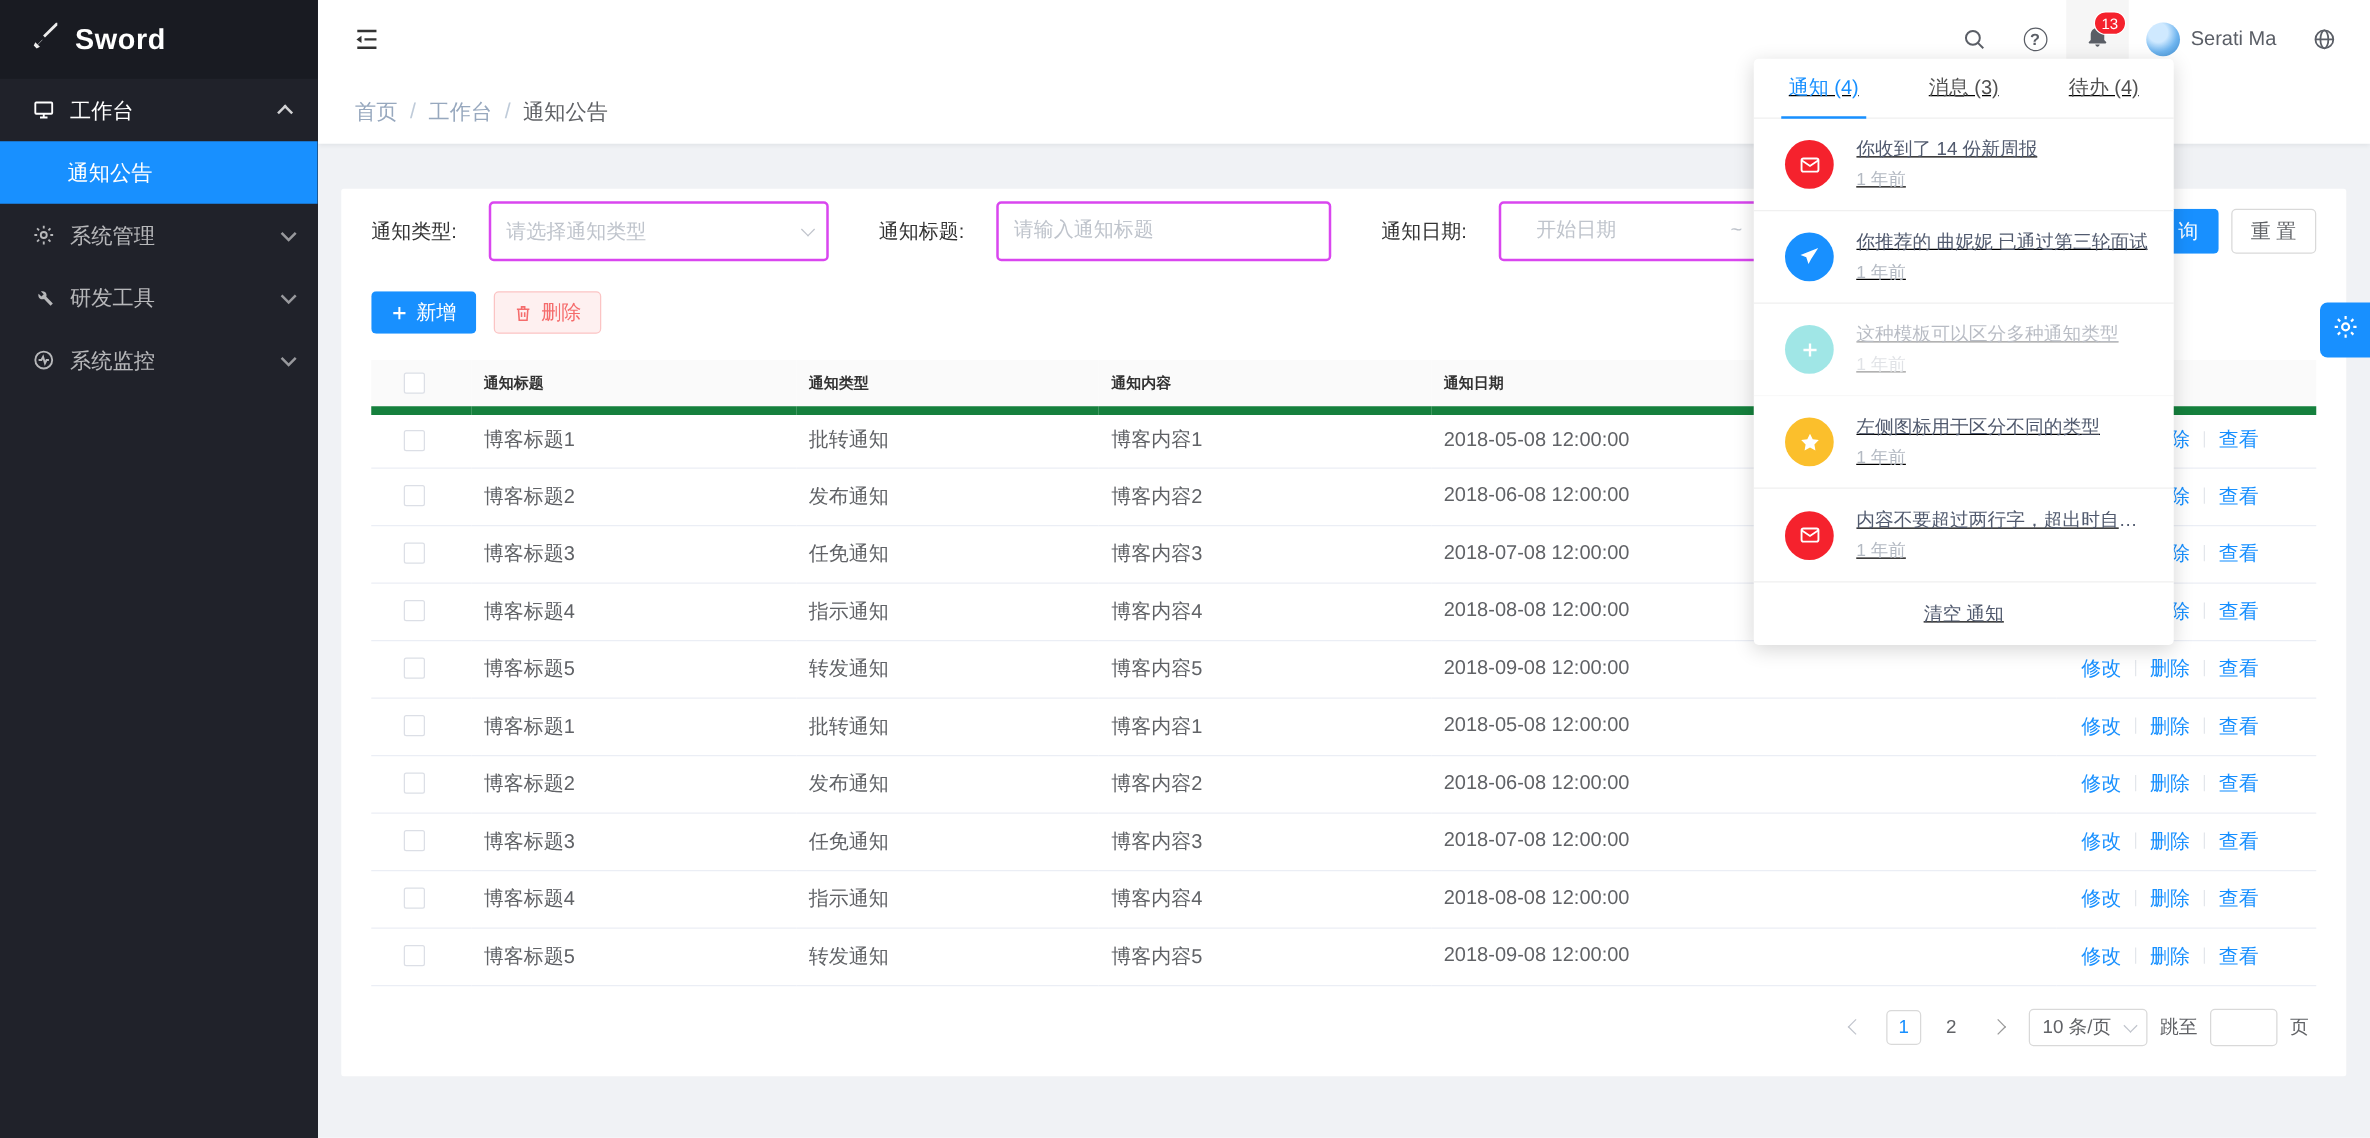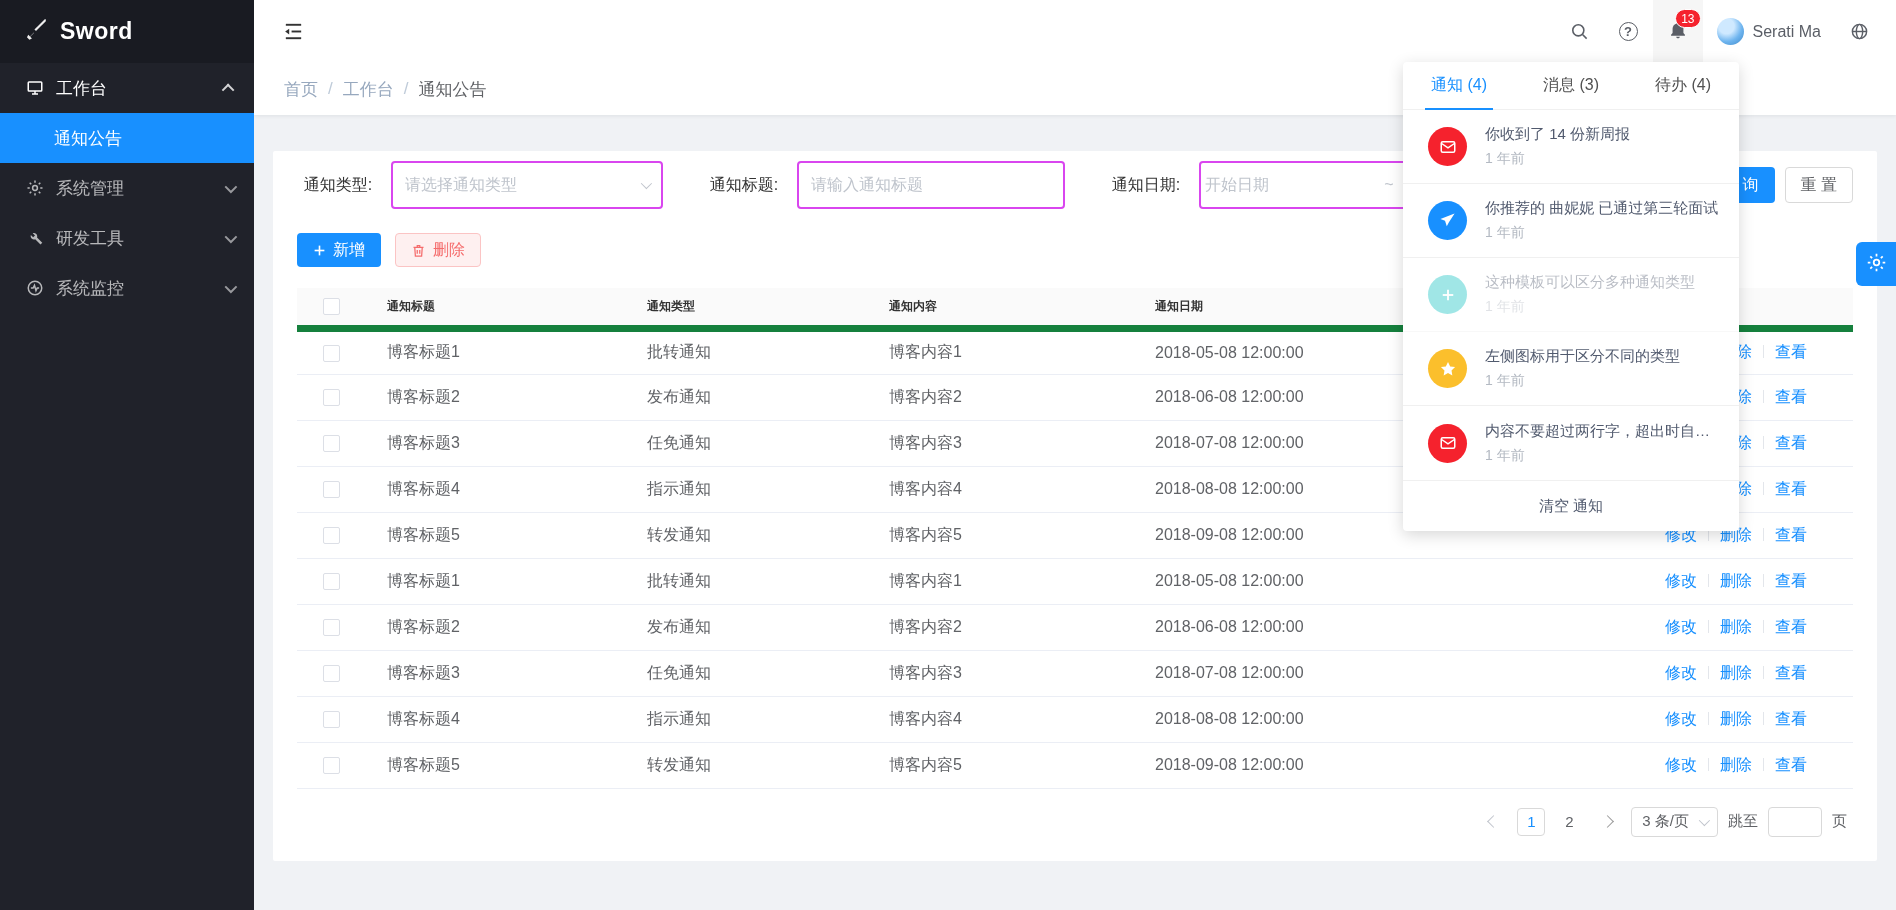--- a/index.html
+++ b/index.html
@@ -41,32 +41,32 @@
 
   .breadcrumb-bar { height:52px; display:flex; align-items:center; padding-left:30px; font-size:17px; color:#97a8be; }
   .breadcrumb-bar .crumb-link { color:#97a8be; cursor:pointer; }
   .breadcrumb-bar .crumb-current { color:#606266; }
   .breadcrumb-bar .bsep { margin:0 10px; color:#bfcbd9; }
 
   
   .card { margin:36px 19px 0; background:#fff; border-radius:2px; height:710px; padding:10px 24px 0; }
 
   .filter-row { display:flex; align-items:center; }
-  .f-label { width:82px; text-align:center; color:#333; font-weight:500; font-size:16px; flex:none; }
+  .f-label { width:82px; text-align:left; color:#333; font-weight:500; font-size:16px; flex:none; }
   .ctrl { height:48px; border:2px solid #d946ef; border-radius:4px; background:#fff; }
   .select-box { width:272px; margin-left:12px; display:flex; align-items:center; justify-content:space-between;
     padding:0 12px; cursor:pointer; }
   .placeholder { color:#bfc4cc; font-size:16px; }
   .sel-caret { width:8px; height:8px; border-right:1.6px solid #c0c4cc; border-bottom:1.6px solid #c0c4cc;
     transform:rotate(45deg) translateY(-2px); }
   .text-input { width:268px; margin-left:12px; padding:0 12px; font-size:16px; color:#333; outline:none;
     font-family:inherit; }
   .text-input::placeholder { color:#bfc4cc; }
   .gap40 { width:40px; flex:none; }
-  .date-box { width:380px; margin-left:12px; display:flex; align-items:center; padding:0 4px; }
+  .date-box { width:380px; margin-left:12px; display:flex; align-items:center; padding:0 28px; }
   .date-box input { border:none; outline:none; flex:1; font-size:16px; font-family:inherit; color:#333; min-width:0; }
   .date-box input::placeholder { color:#bfc4cc; }
   .date-sep { color:#bfc4cc; margin:0 10px; }
   .filter-btns { margin-left:auto; display:flex; gap:10px; }
   .btn { height:36px; border-radius:4px; font-size:16px; display:flex; align-items:center; justify-content:center;
     cursor:pointer; padding:0 15px; border:1px solid transparent; font-family:inherit; }
   .btn-primary { background:#1890ff; color:#fff; }
   .btn-plain { background:#fff; border-color:#d9d9d9; color:#606266; }
 
   .toolbar { margin-top:24px; display:flex; gap:14px; }
@@ -95,22 +95,22 @@
   .pg-chev.left { transform:rotate(135deg); border-color:#c0c4cc; }
   .pg-chev.right { transform:rotate(-45deg); }
   .pg-num { min-width:28px; height:28px; display:flex; align-items:center; justify-content:center; cursor:pointer; }
   .pg-num.current { border:1px solid #d9d9d9; border-radius:4px; color:#1890ff; }
   .pg-size { height:30px; border:1px solid #d9d9d9; border-radius:4px; display:flex; align-items:center;
     gap:10px; padding:0 10px; cursor:pointer; }
   .pg-jump-input { width:54px; height:30px; border:1px solid #d9d9d9; border-radius:4px; outline:none;
     font-family:inherit; font-size:15px; text-align:center; }
 
   
-  .notif-panel { position:absolute; left:1403px; top:62px; width:336px; background:#fff; z-index:100;
-    border-radius:4px; box-shadow:0 4px 16px rgba(0,0,0,.16); }
+  .notif-panel { position:absolute; left:1403px; top:47px; width:336px; background:#fff; z-index:100;
+    border-radius:4px; box-shadow:0 4px 16px rgba(0,0,0,.16);text-decoration:underline; }
   .notif-tabs { height:48px; display:flex; border-bottom:1px solid #f0f0f0; }
   .ntab { flex:1; display:flex; align-items:center; justify-content:center; font-size:16px; color:#515151;
     cursor:pointer; position:relative; }
   .ntab.active { color:#1890ff; }
   .ntab.active::after { content:""; position:absolute; bottom:-1px; left:50%; transform:translateX(-50%);
     width:68px; height:2px; background:#1890ff; }
   .nitem { height:74px; display:flex; align-items:center; gap:18px; padding:0 20px 0 25px;
     border-bottom:1px solid #f0f0f0; cursor:pointer; }
   .nitem.read { opacity:.4; }
   .navatar { width:39px; height:39px; border-radius:50%; flex:none; display:flex; align-items:center;
@@ -382,21 +382,21 @@
     <div class="pagination">
       <span class="pg-arrow">
           <span class="pg-chev left"></span>
         </span>
       <span class="pg-num current">1</span>
       <span class="pg-num">2</span>
       <span class="pg-arrow">
           <span class="pg-chev right"></span>
         </span>
       <span class="pg-size">
-        <span>3 条/页</span>
+        <span>10 条/页</span>
         <span class="sel-caret"></span>
       </span>
       <span>跳至</span>
       <input class="pg-jump-input" style="">
       <span>页</span>
     </div>
   </div>
 </div>
 
 <div class="notif-panel">

